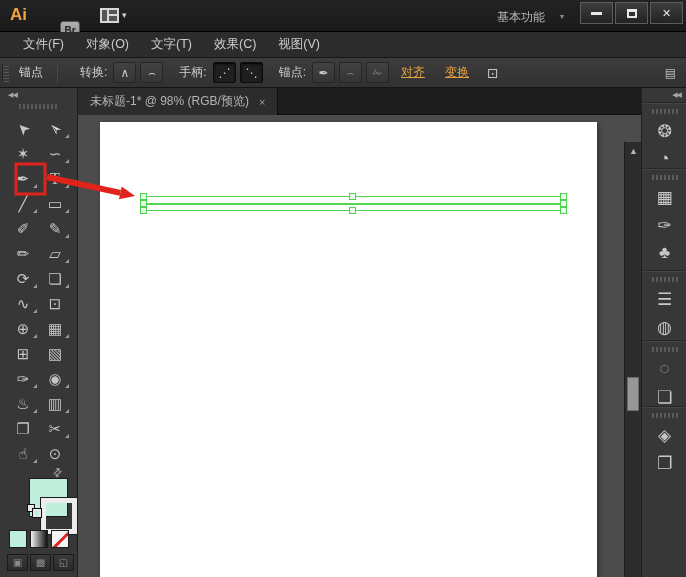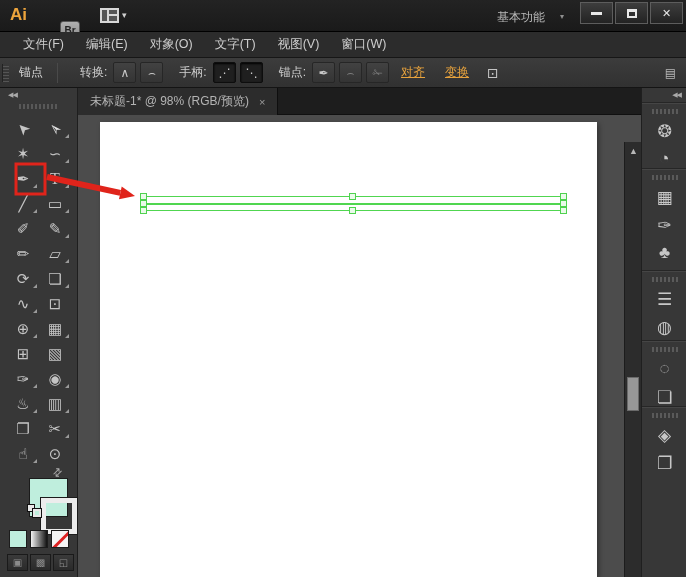--- a/index.html
+++ b/index.html
@@ -126,25 +126,24 @@
         </div>
       <div class="winbtn" data-name="maximize-button">
           <span class="maxbox" data-name="maximize-icon"></span>
         </div>
       <div class="winbtn" data-name="close-button">✕</div>
     </div>
   </div>
 
   <div class="menubar" data-name="menu-bar" id="menubar">
       <div class="menu-item" data-name="menu-item-0">文件(F)</div>
-      <div class="menu-item" data-name="menu-item-1">编辑(E)</div>
       <div class="menu-item" data-name="menu-item-2">对象(O)</div>
       <div class="menu-item" data-name="menu-item-3">文字(T)</div>
+      <div class="menu-item" data-name="menu-item-5">效果(C)</div>
       <div class="menu-item" data-name="menu-item-6">视图(V)</div>
-      <div class="menu-item" data-name="menu-item-7">窗口(W)</div>
     </div>
 
   <div class="controlbar" data-name="control-bar">
     <div class="cb-grip" data-name="control-bar-grip"></div>
     <span class="cb-label" data-name="control-bar-title">锚点</span>
     <div class="cb-sep" data-name="divider"></div>
     <span class="cb-group-label" data-name="convert-label">转换:</span>
     <span id="cb-convert"><div class="cb-btn" data-name="convert-to-corner-button" style="display: inline-flex;">∧</div><div class="cb-btn" data-name="convert-to-smooth-button" style="display: inline-flex;">⌢</div></span>
     <span class="cb-group-label" data-name="handles-label">手柄:</span>
     <span id="cb-handles"><div class="cb-btn pressed" data-name="show-handles-button" style="display: inline-flex;">⋰</div><div class="cb-btn pressed" data-name="hide-handles-button" style="display: inline-flex;">⋱</div></span>

